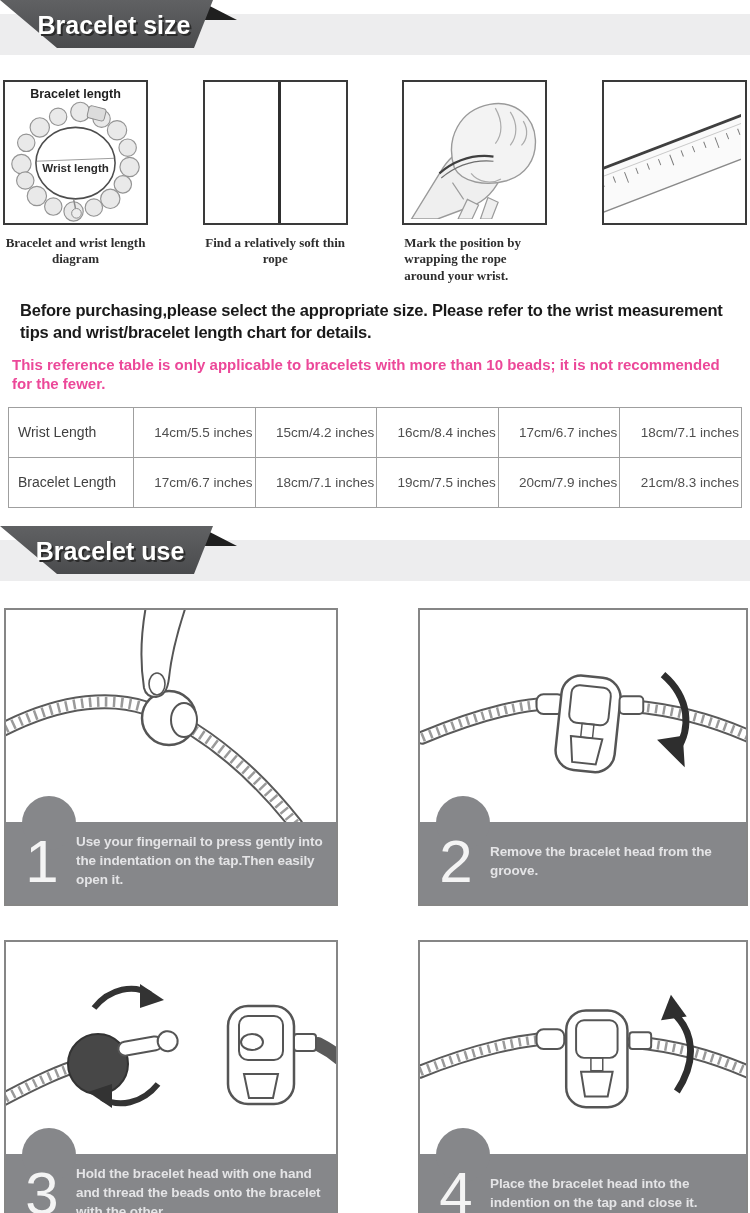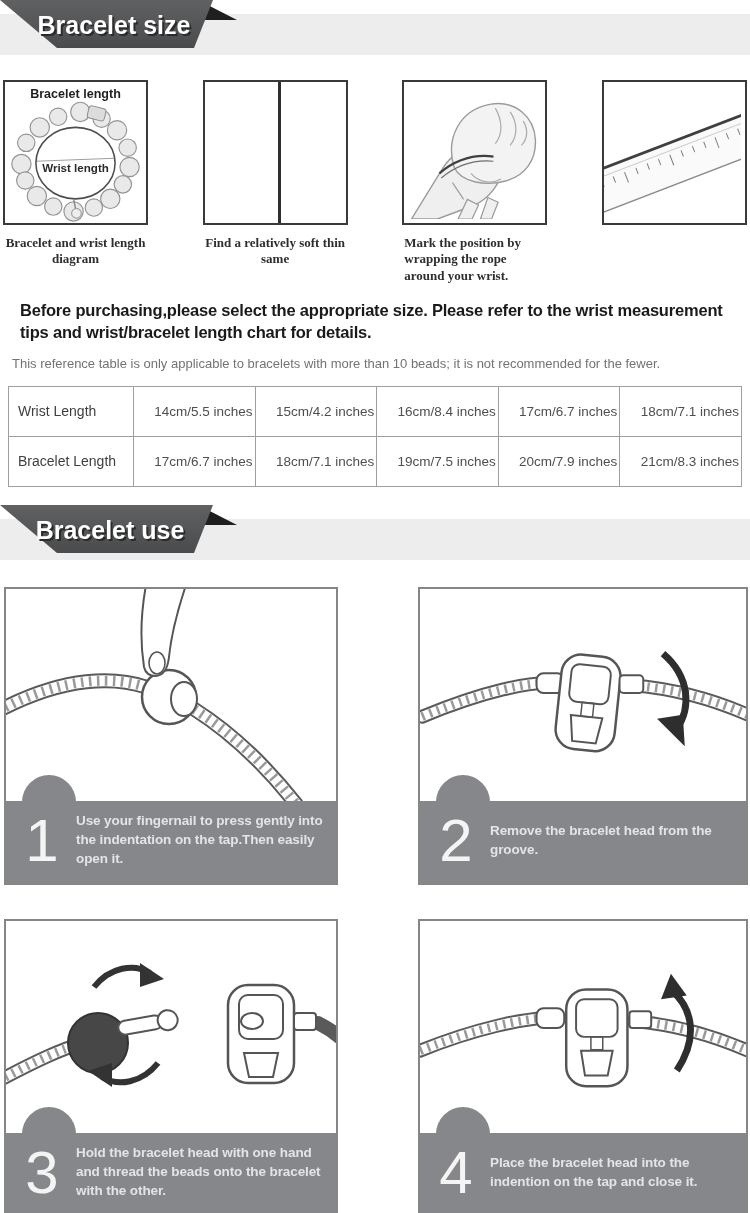--- a/index.html
+++ b/index.html
@@ -15,21 +15,21 @@
   .measure-row{display:flex;justify-content:space-between;padding:0 3px;margin-top:22px;}
   .measure-cell{width:145px;}
   .measure-box{width:141px;height:141px;background:#fff;border:2px solid #3a3a3a;overflow:hidden;position:relative;}
   .measure-caption{margin-top:10px;font-size:13px;font-weight:bold;color:#2e2e2e;line-height:1.25;font-family:Liberation Serif, serif;}
   .cap-center{text-align:center;}
   .cap-left{text-align:left;padding-left:2px;}
   .rope-line{position:absolute;top:0;bottom:0;left:52%;width:3px;background:#2f2f2f;}
 
   
   .intro{margin:16px 14px 0 20px;font-size:16.5px;font-weight:bold;color:#1a1a1a;line-height:1.32;letter-spacing:-0.2px;}
-  .warning{margin:13px 12px 0 12px;font-size:13px;font-weight:normal;color:#737373;line-height:1.25;}
+  .warning{margin:13px 12px 0 12px;font-size:15px;font-weight:bold;color:#ec4899;line-height:1.25;}
 
   
   table.size-table{margin:13px 8px 0 8px;border-collapse:collapse;width:734px;table-layout:fixed;}
   table.size-table td{border:1px solid #9f9f9f;height:49px;font-size:13.5px;color:#4f4f4f;text-align:right;padding:0 2px;}
   table.size-table td.rowlabel{width:113px;text-align:left;padding-left:9px;color:#3f3f3f;font-size:14px;}
 
   
   .steps-grid{display:grid;grid-template-columns:334px 330px;column-gap:80px;row-gap:34px;padding-left:4px;margin-top:24px;}
   .step-panel{border:2px solid #868686;background:#fff;display:flex;flex-direction:column;}
   .step-illustration{height:212px;background:#fff;position:relative;overflow:hidden;}
@@ -93,21 +93,21 @@
           <text x="73" y="93" text-anchor="middle" font-size="12" font-weight="bold" fill="#2a2a2a">Wrist length</text>
         </svg>
       </div>
       <div class="measure-caption cap-center">Bracelet and wrist length diagram</div>
     </div>
 
     <div class="measure-cell">
       <div class="measure-box">
         <div class="rope-line"></div>
       </div>
-      <div class="measure-caption cap-center">Find a relatively soft thin same</div>
+      <div class="measure-caption cap-center">Find a relatively soft thin rope</div>
     </div>
 
     <div class="measure-cell">
       <div class="measure-box">
         <svg width="137" height="137" viewBox="0 0 143 147">
           <path d="M6,147 L40,92 Q58,64 86,76 L106,90 Q98,120 74,132 L34,147 Z" fill="#efefef" stroke="#9a9a9a" stroke-width="1.5"></path>
           <path d="M52,92 C42,60 58,30 90,24 C118,19 138,38 139,62 C140,84 128,100 108,106 C86,112 60,108 52,92 Z" fill="#f3f3f3" stroke="#9a9a9a" stroke-width="1.5"></path>
           <path d="M96,28 C104,42 104,56 96,66" fill="none" stroke="#ababab" stroke-width="1.3"></path>
           <path d="M112,32 C120,44 120,58 112,68" fill="none" stroke="#ababab" stroke-width="1.3"></path>
           <path d="M126,42 C132,52 130,62 124,68" fill="none" stroke="#ababab" stroke-width="1.3"></path>

